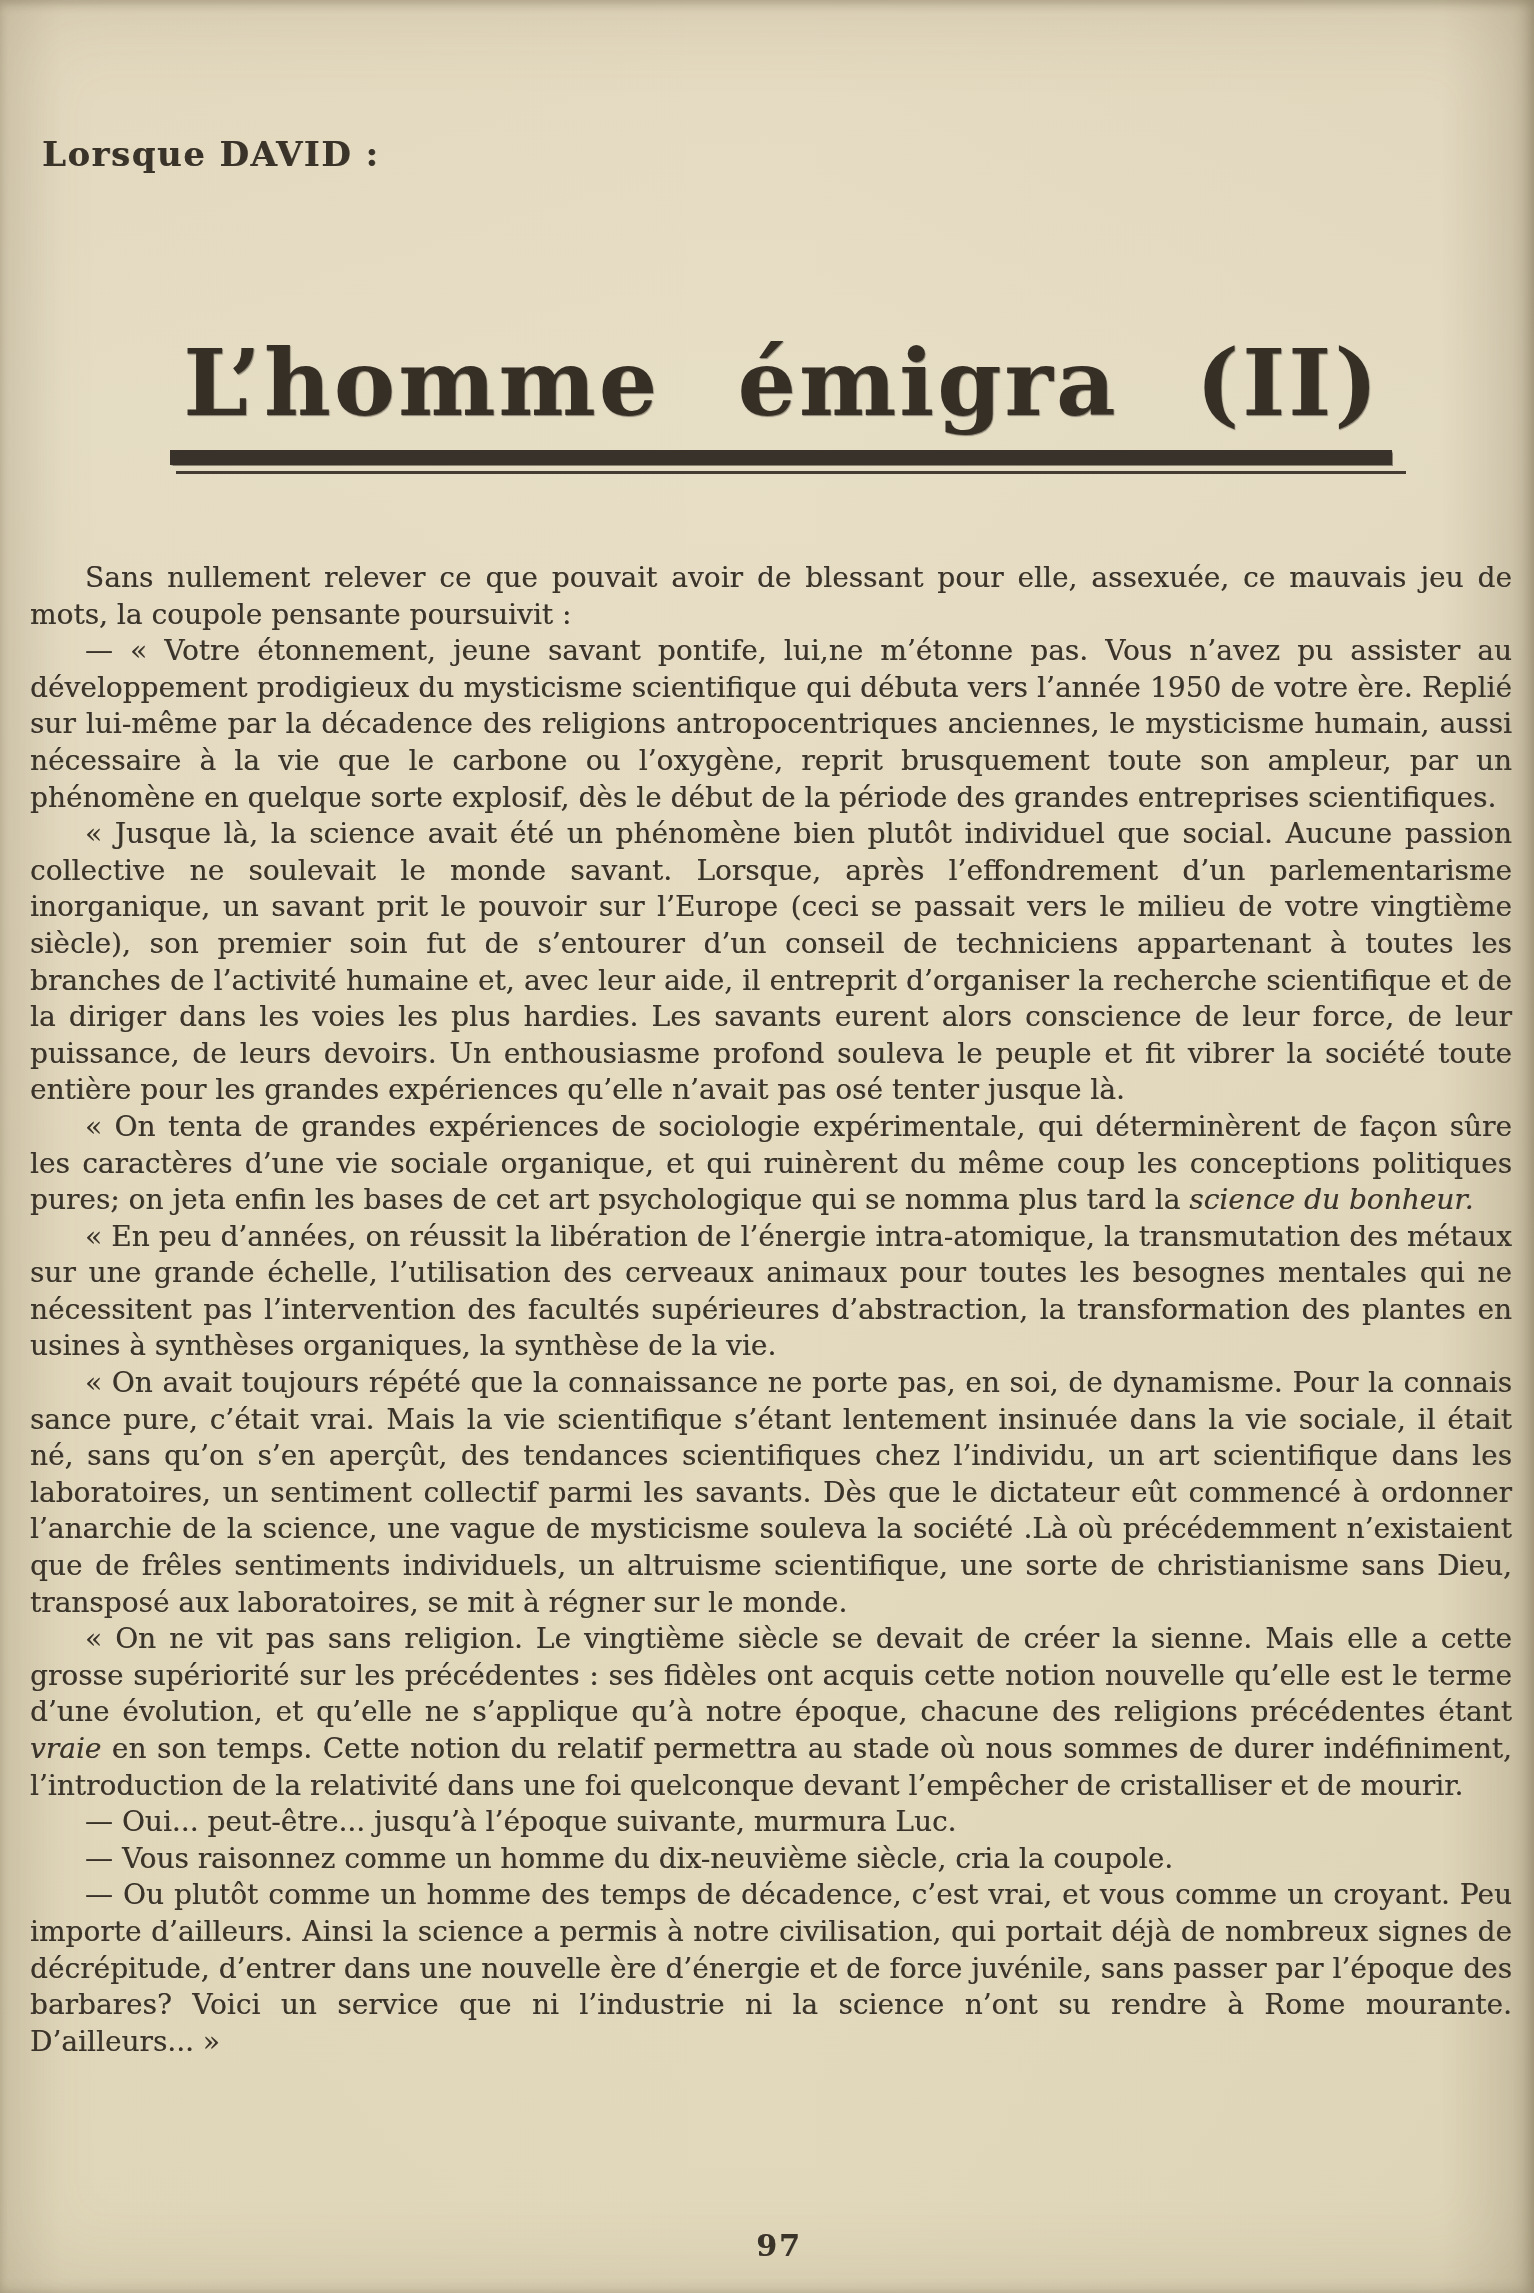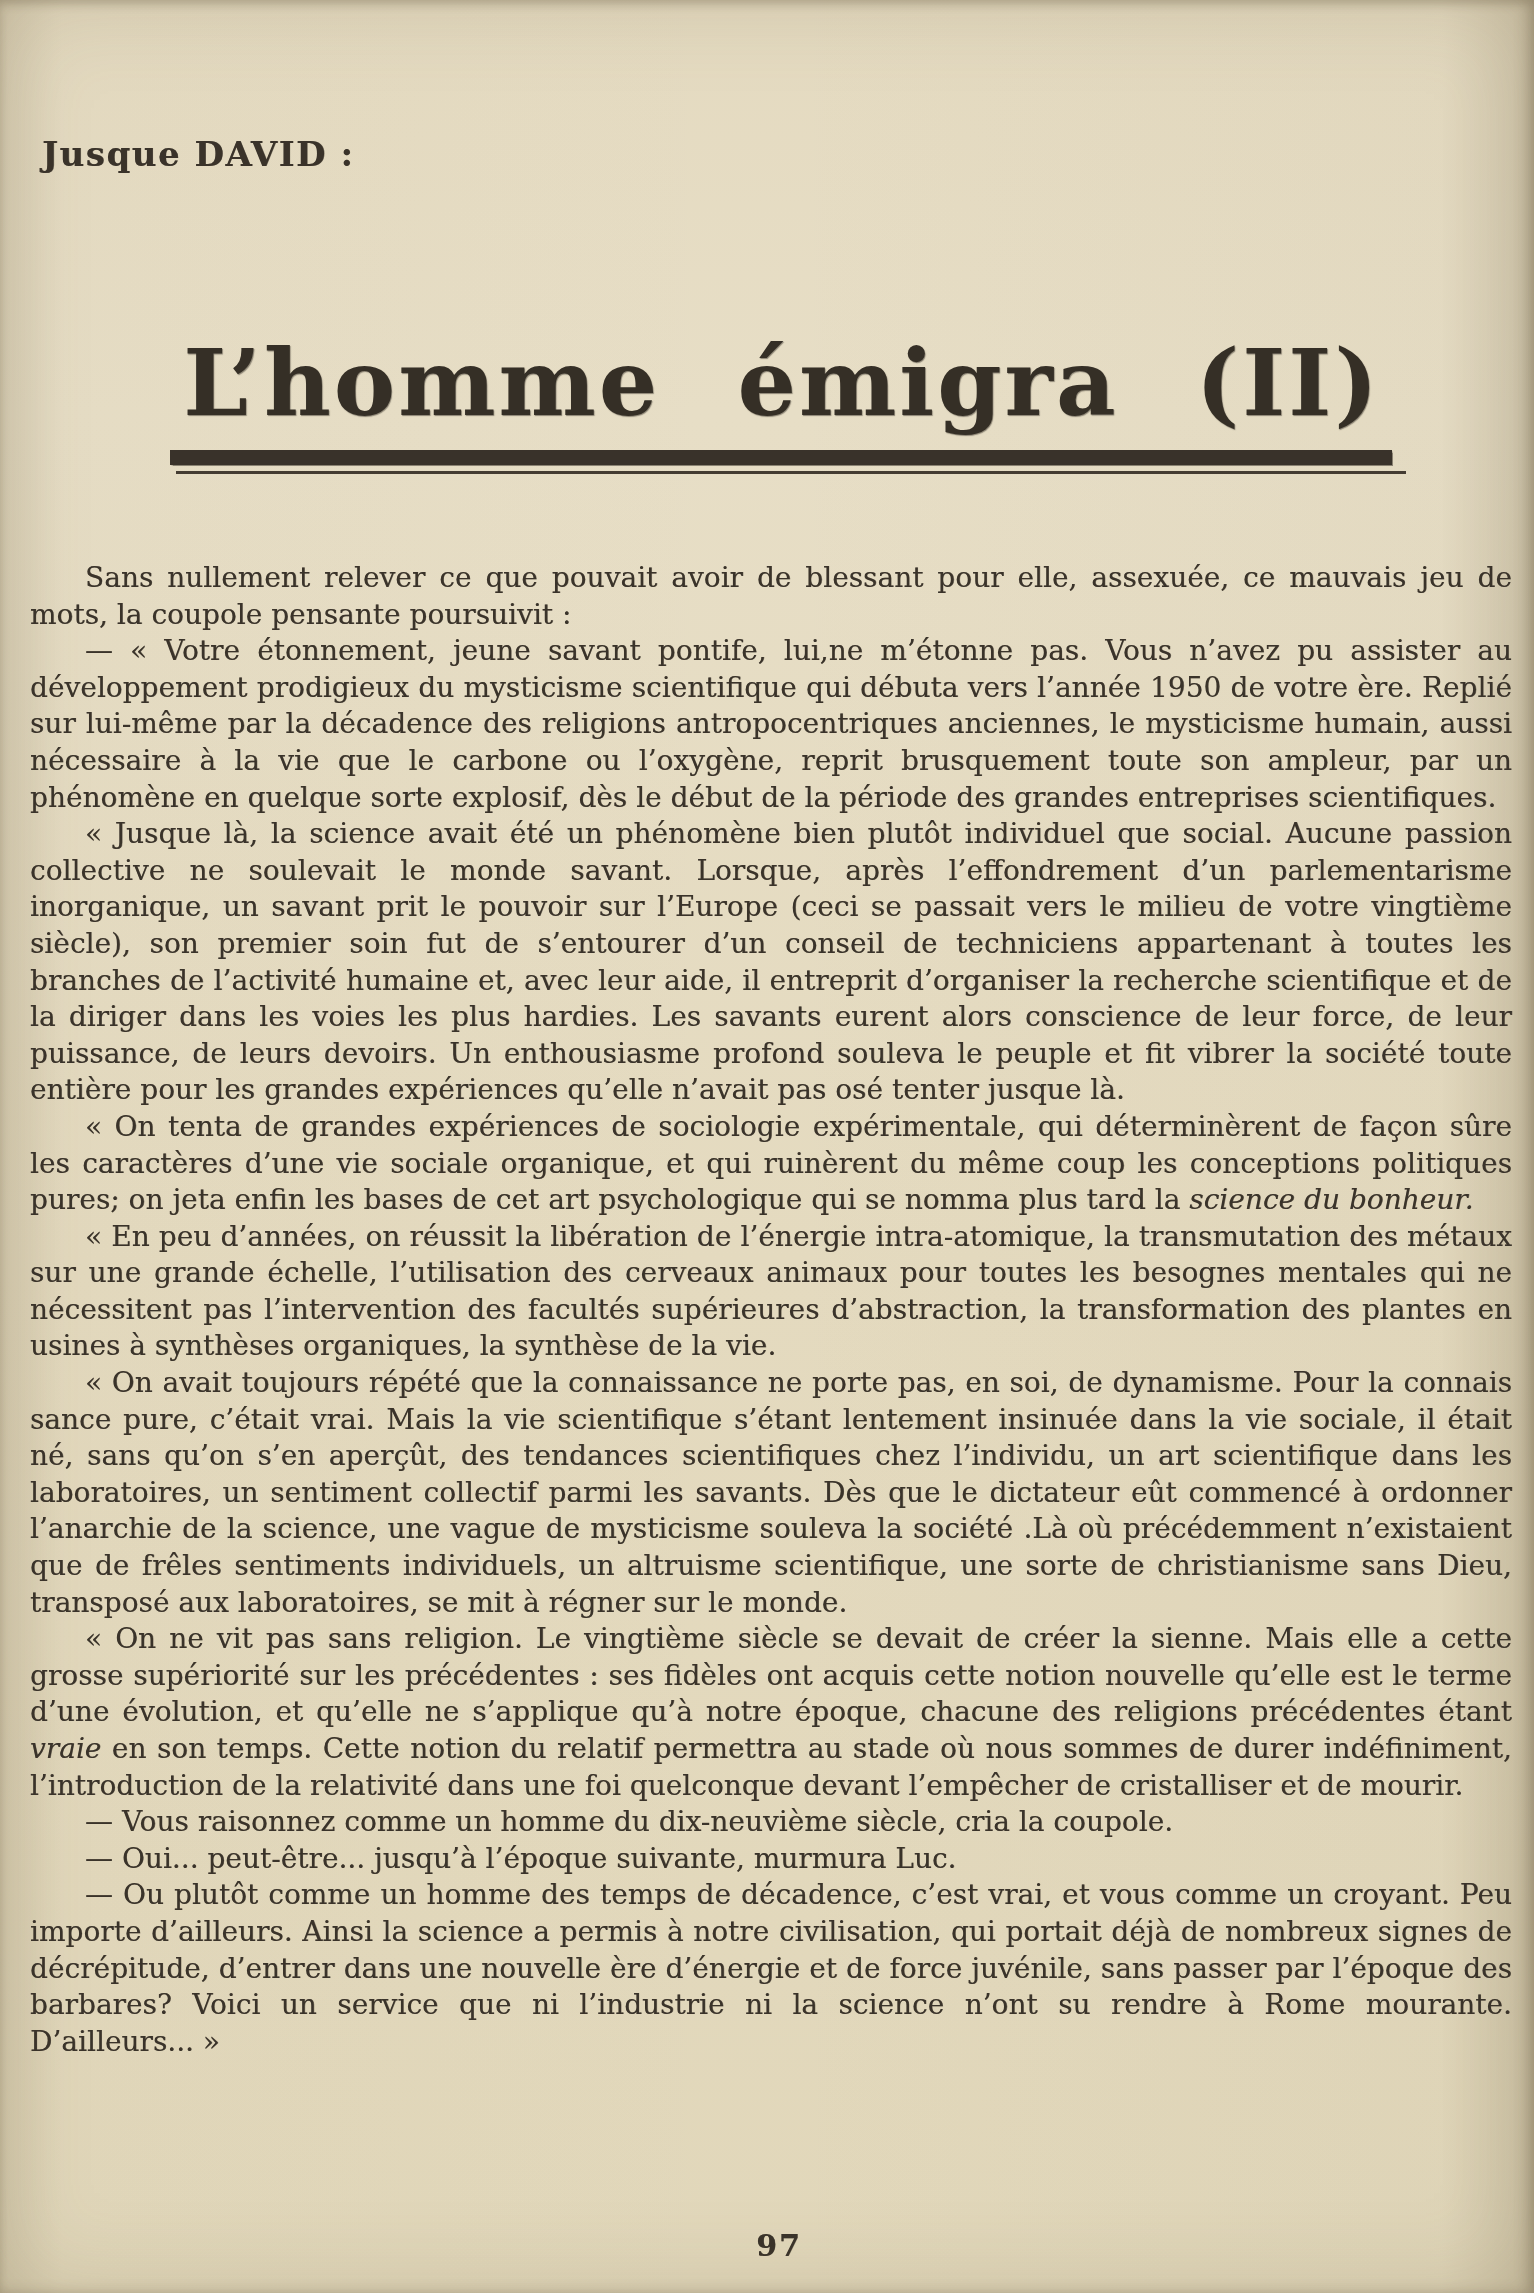--- a/index.html
+++ b/index.html
@@ -85,35 +85,35 @@
     font-size: 30px;
     font-weight: bold;
     letter-spacing: 2px;
     text-shadow: 0.4px 0.4px 0.6px rgba(52,45,35,0.55);
   }
 </style>
 </head>
 <body>
 
 <div class="page">
-  <div class="author">Jusque DAVID :</div>
+  <div class="author">Lorsque DAVID :</div>
 
   <div class="title-block">
     <span class="title">L’homme émigra (II)</span>
   </div>
   <div class="rule-thick"></div>
   <div class="rule-thin"></div>
 
   <div class="body-text">
       <p><span>Sans nullement relever ce que pouvait avoir de blessant pour elle, assexuée, ce mauvais jeu de mots, la coupole pensante poursuivit :</span></p>
       <p><span>— « Votre étonnement, jeune savant pontife, lui,ne m’étonne pas. Vous n’avez pu assister au développement prodigieux du mysticisme scientifique qui débuta vers l’année 1950 de votre ère. Replié sur lui-même par la décadence des religions antropocentriques anciennes, le mysticisme humain, aussi nécessaire à la vie que le carbone ou l’oxygène, reprit brusquement toute son ampleur, par un phénomène en quelque sorte explosif, dès le début de la période des grandes entreprises scientifiques.</span></p>
       <p><span>« Jusque là, la science avait été un phénomène bien plutôt individuel que social. Aucune passion collective ne soulevait le monde savant. Lorsque, après l’effondrement d’un parlementarisme inorganique, un savant prit le pouvoir sur l’Europe (ceci se passait vers le milieu de votre vingtième siècle), son premier soin fut de s’entourer d’un conseil de techniciens appartenant à toutes les branches de l’activité humaine et, avec leur aide, il entreprit d’organiser la recherche scientifique et de la diriger dans les voies les plus hardies. Les savants eurent alors conscience de leur force, de leur puissance, de leurs devoirs. Un enthousiasme profond souleva le peuple et fit vibrer la société toute entière pour les grandes expériences qu’elle n’avait pas osé tenter jusque là.</span></p>
       <p><span>« On tenta de grandes expériences de sociologie expérimentale, qui déterminèrent de façon sûre les caractères d’une vie sociale organique, et qui ruinèrent du même coup les conceptions politiques pures; on jeta enfin les bases de cet art psychologique qui se nomma plus tard la </span><span class="italic">science du bonheur.</span></p>
       <p><span>« En peu d’années, on réussit la libération de l’énergie intra-atomique, la transmutation des métaux sur une grande échelle, l’utilisation des cerveaux animaux pour toutes les besognes mentales qui ne nécessitent pas l’intervention des facultés supérieures d’abstraction, la transformation des plantes en usines à synthèses organiques, la synthèse de la vie.</span></p>
       <p><span>« On avait toujours répété que la connaissance ne porte pas, en soi, de dynamisme. Pour la connais sance pure, c’était vrai. Mais la vie scientifique s’étant lentement insinuée dans la vie sociale, il était né, sans qu’on s’en aperçût, des tendances scientifiques chez l’individu, un art scientifique dans les laboratoires, un sentiment collectif parmi les savants. Dès que le dictateur eût commencé à ordonner l’anarchie de la science, une vague de mysticisme souleva la société .Là où précédemment n’existaient que de frêles sentiments individuels, un altruisme scientifique, une sorte de christianisme sans Dieu, transposé aux laboratoires, se mit à régner sur le monde.</span></p>
       <p><span>« On ne vit pas sans religion. Le vingtième siècle se devait de créer la sienne. Mais elle a cette grosse supériorité sur les précédentes : ses fidèles ont acquis cette notion nouvelle qu’elle est le terme d’une évolution, et qu’elle ne s’applique qu’à notre époque, chacune des religions précédentes étant </span><span class="italic">vraie</span><span> en son temps. Cette notion du relatif permettra au stade où nous sommes de durer indéfiniment, l’introduction de la relativité dans une foi quelconque devant l’empêcher de cristalliser et de mourir.</span></p>
+      <p><span>— Oui... peut-être... jusqu’à l’époque suivante, murmura Luc.</span></p>
       <p><span>— Vous raisonnez comme un homme du dix-neuvième siècle, cria la coupole.</span></p>
-      <p><span>— Oui... peut-être... jusqu’à l’époque suivante, murmura Luc.</span></p>
       <p><span>— Ou plutôt comme un homme des temps de décadence, c’est vrai, et vous comme un croyant. Peu importe d’ailleurs. Ainsi la science a permis à notre civilisation, qui portait déjà de nombreux signes de décrépitude, d’entrer dans une nouvelle ère d’énergie et de force juvénile, sans passer par l’époque des barbares? Voici un service que ni l’industrie ni la science n’ont su rendre à Rome mourante. D’ailleurs... »</span></p>
     </div>
 
   <div class="page-number">97</div>
 </div>
 
 </body></html>

